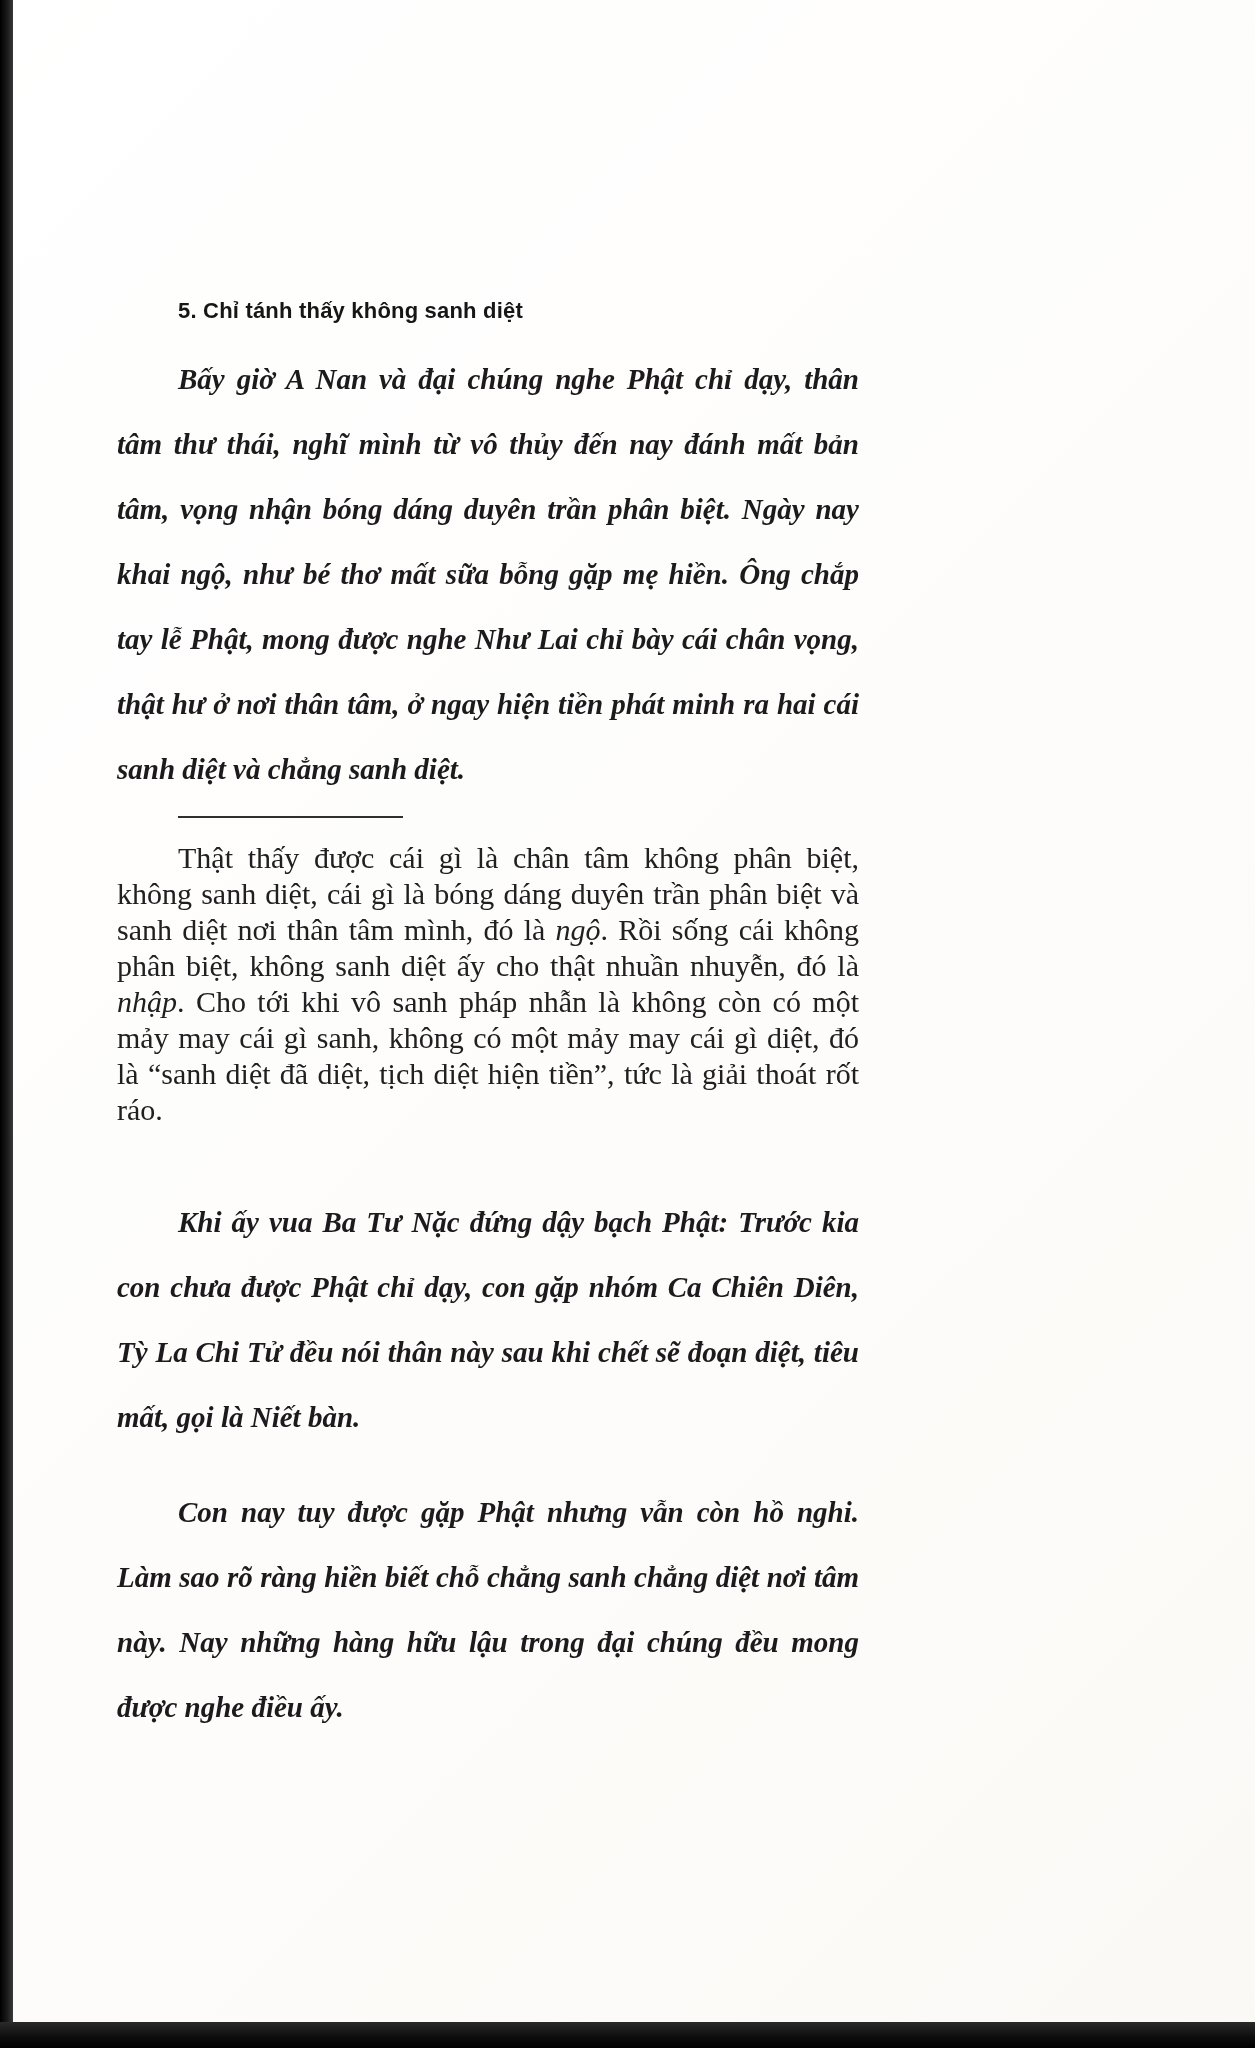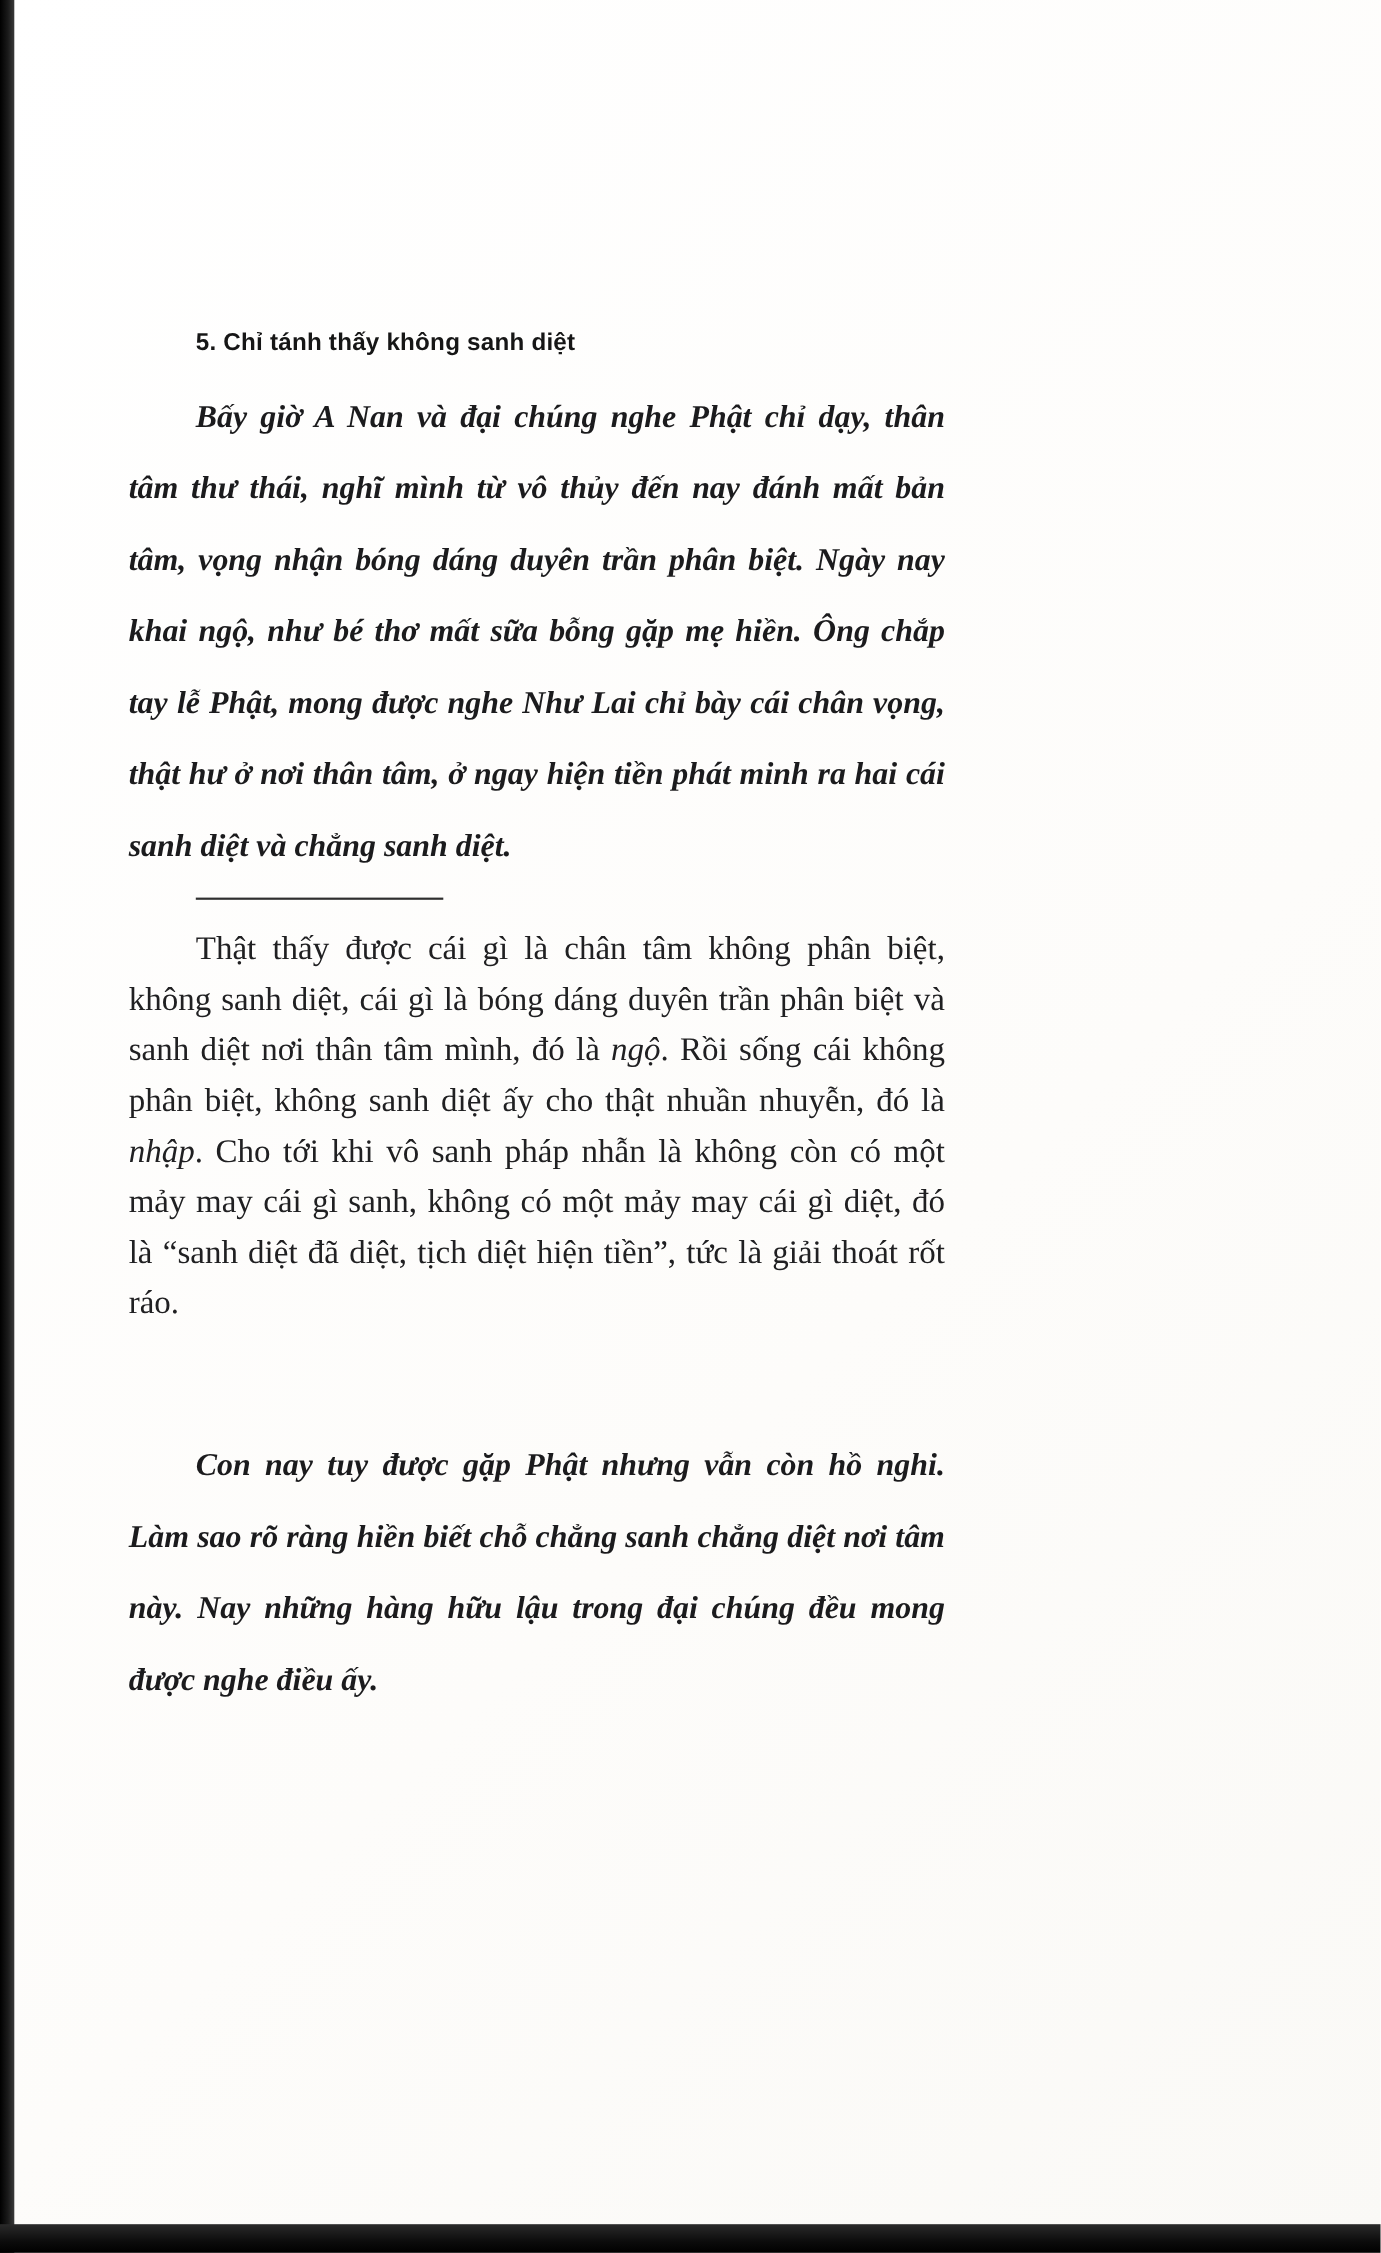--- a/index.html
+++ b/index.html
@@ -59,21 +59,21 @@
     text-indent: 61px;
   }
   p.quote {
     font-style: italic;
     font-weight: 700;
     color: #1b1b1d;
   }
   p.commentary {
     font-weight: 400;
     font-size: 30px;
-    line-height: 46px;
+    line-height: 36px;
     color: #202022;
   }
   p.commentary em {
     font-style: italic;
   }
   hr.divider {
     border: none;
     border-top: 2px solid #2f2f2f;
     width: 225px;
     margin: 14px 0 22px 61px;
@@ -91,20 +91,21 @@
     <h2 class="heading">5. Chỉ tánh thấy không sanh diệt</h2>
 
     <p class="quote">Bấy giờ A Nan và đại chúng nghe Phật chỉ dạy, thân tâm thư thái, nghĩ mình từ vô thủy đến nay đánh mất bản tâm, vọng nhận bóng dáng duyên trần phân biệt. Ngày nay khai ngộ, như bé thơ mất sữa bỗng gặp mẹ hiền. Ông chắp tay lễ Phật, mong được nghe Như Lai chỉ bày cái chân vọng, thật hư ở nơi thân tâm, ở ngay hiện tiền phát minh ra hai cái sanh diệt và chẳng sanh diệt.</p>
 
     <hr class="divider">
 
     <p class="commentary"><span>Thật thấy được cái gì là chân tâm không phân biệt, không sanh diệt, cái gì là bóng dáng duyên trần phân biệt và sanh diệt nơi thân tâm mình, đó là </span><em>ngộ</em><span>. Rồi sống cái không phân biệt, không sanh diệt ấy cho thật nhuần nhuyễn, đó là </span><em>nhập</em><span>. Cho tới khi vô sanh pháp nhẫn là không còn có một mảy may cái gì sanh, không có một mảy may cái gì diệt, đó là “sanh diệt đã diệt, tịch diệt hiện tiền”, tức là giải thoát rốt ráo.</span></p>
 
     <div class="gap-lg"></div>
 
+    <p class="quote">Khi ấy vua Ba Tư Nặc đứng dậy bạch Phật: Trước kia con chưa được Phật chỉ dạy, con gặp nhóm Ca Chiên Diên, Tỳ La Chi Tử đều nói thân này sau khi chết sẽ đoạn diệt, tiêu mất, gọi là Niết bàn.</p>
 
     <div class="gap-md"></div>
 
     <p class="quote">Con nay tuy được gặp Phật nhưng vẫn còn hồ nghi. Làm sao rõ ràng hiền biết chỗ chẳng sanh chẳng diệt nơi tâm này. Nay những hàng hữu lậu trong đại chúng đều mong được nghe điều ấy.</p>
 
   </div>
 
   <div class="edge-left"></div>
   <div class="edge-bottom"></div>
 

